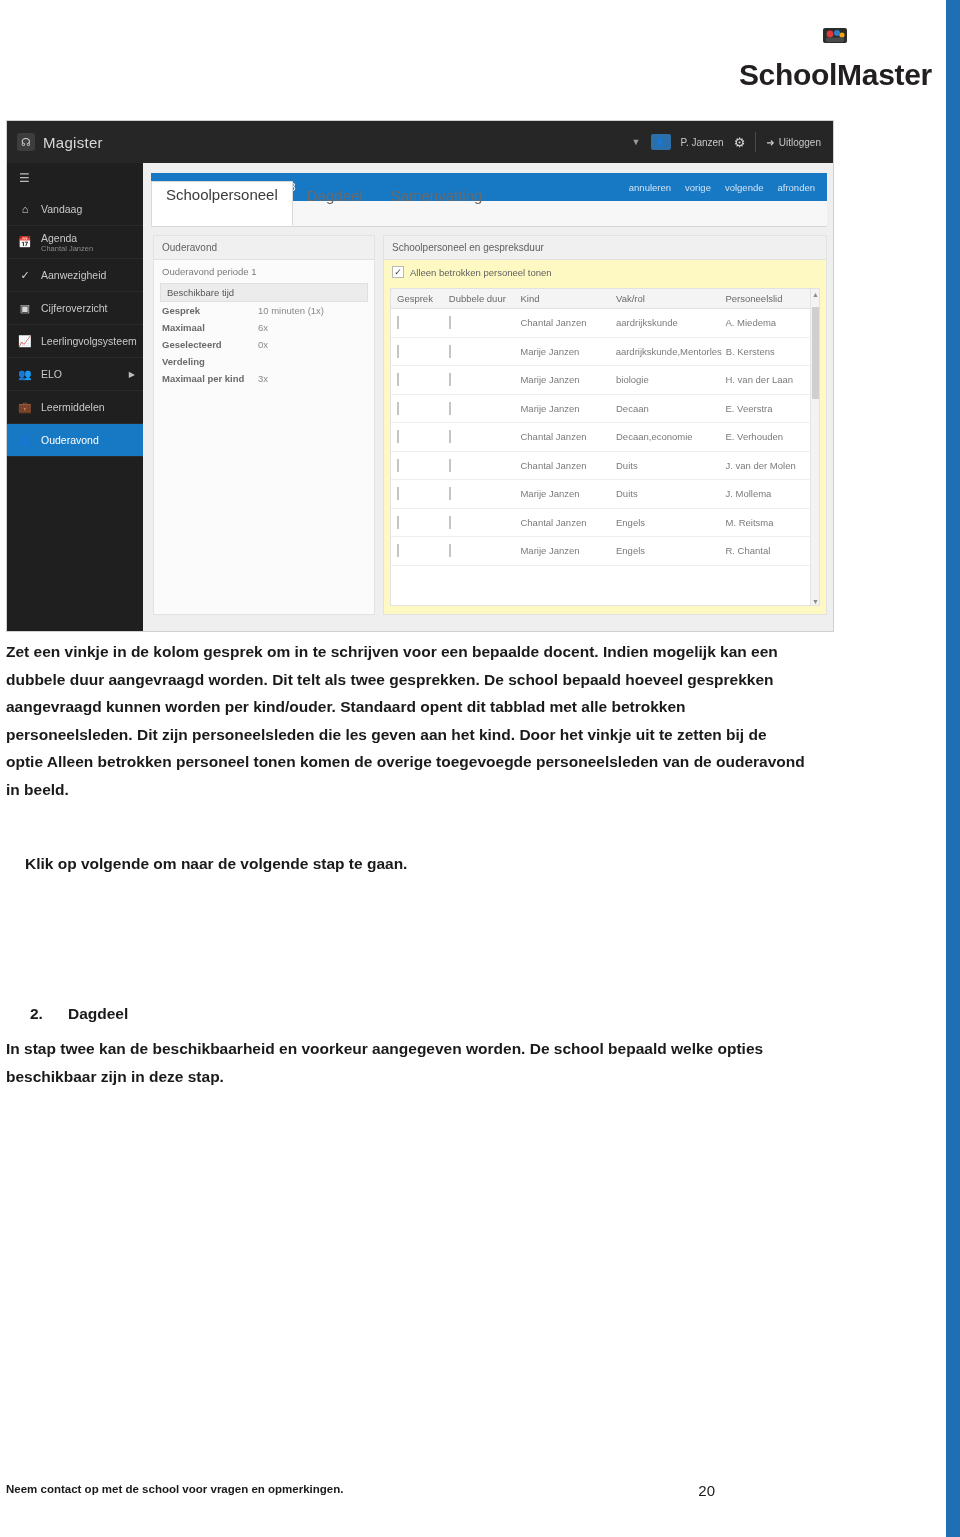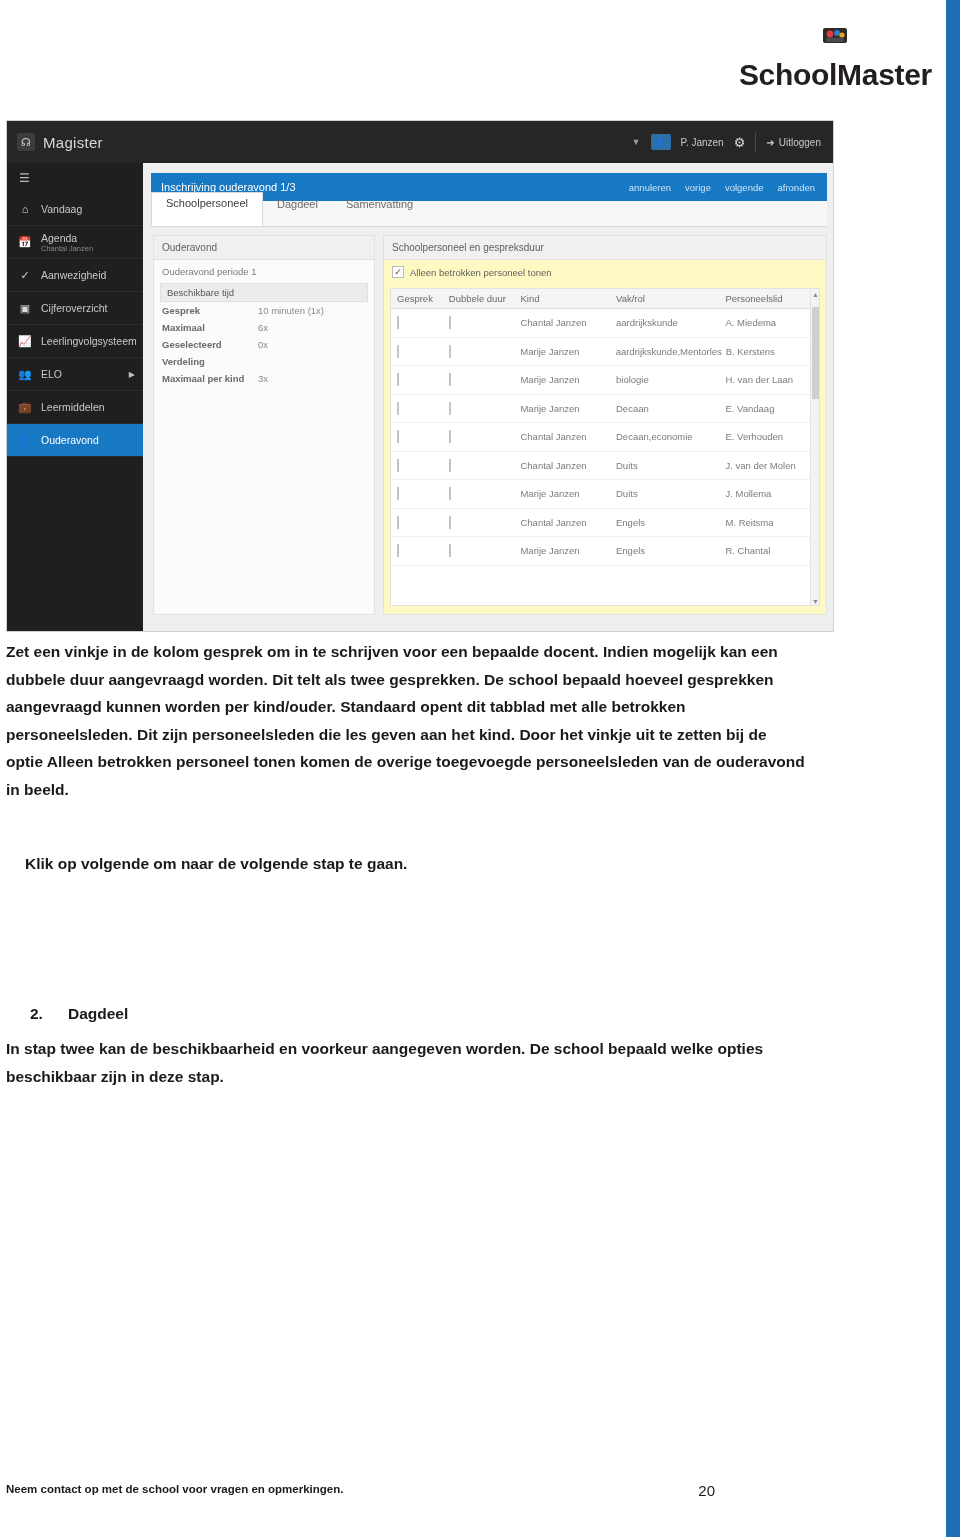--- a/index.html
+++ b/index.html
@@ -183,22 +183,22 @@
   .tabs-row {
     position: absolute;
     left: 8px; top: 38px;
     width: 676px; height: 26px;
     background: #f7f7f7;
     border-bottom: 1px solid #d8d8d8;
     display: flex;
     align-items: flex-end;
   }
   .tab {
-    padding: 4px 14px 16px 14px;
-    font-size: 11px;
+    padding: 4px 14px 22px 14px;
+    font-size: 15px;
     color: #6a6a6a;
   }
   .tab.active {
     background: #ffffff;
     border: 1px solid #d8d8d8;
     border-bottom: 1px solid #ffffff;
     color: #3b3b3b;
   }
   .panel-left {
     position: absolute;
@@ -504,21 +504,21 @@
             <div class="c2"><span class="cellbox wide"></span></div>
             <div class="c3">Marije Janzen</div>
             <div class="c4">biologie</div>
             <div class="c5">H. van der Laan</div>
           </div>
           <div class="tbl-row">
             <div class="c1"><span class="cellbox"></span></div>
             <div class="c2"><span class="cellbox wide"></span></div>
             <div class="c3">Marije Janzen</div>
             <div class="c4">Decaan</div>
-            <div class="c5">E. Vandaag</div>
+            <div class="c5">E. Veerstra</div>
           </div>
           <div class="tbl-row">
             <div class="c1"><span class="cellbox"></span></div>
             <div class="c2"><span class="cellbox wide"></span></div>
             <div class="c3">Chantal Janzen</div>
             <div class="c4">Decaan,economie</div>
             <div class="c5">E. Verhouden</div>
           </div>
           <div class="tbl-row">
             <div class="c1"><span class="cellbox"></span></div>

